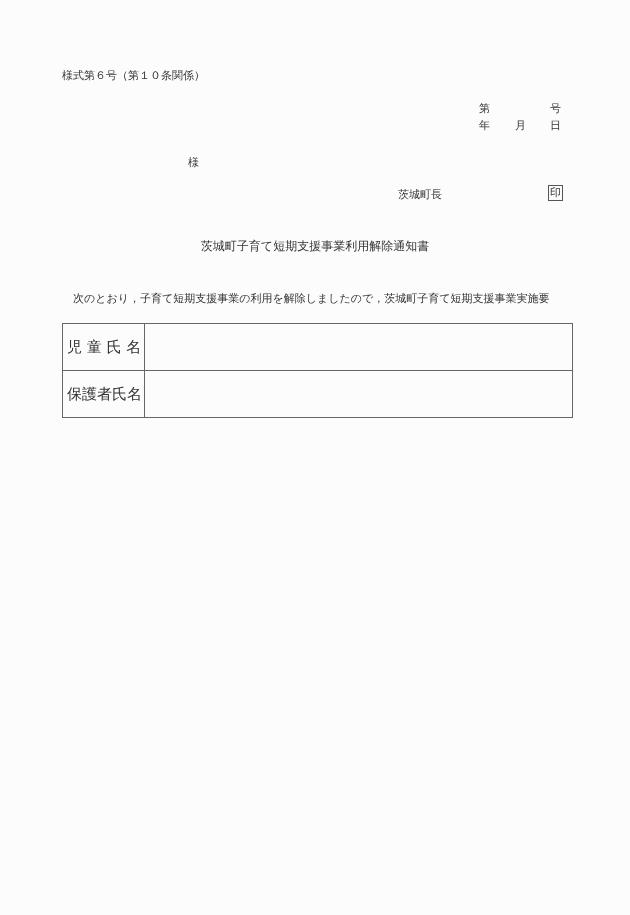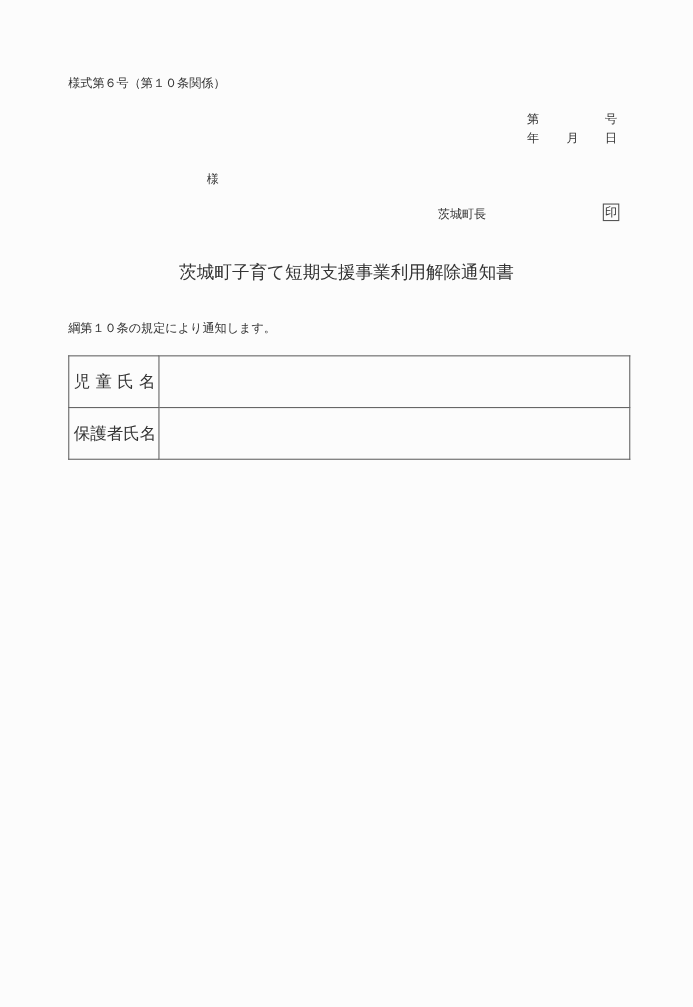--- a/index.html
+++ b/index.html
@@ -8,21 +8,21 @@
     font-family: "DejaVu Serif", "Liberation Serif", serif; color:#333; font-size:11px;
   }
   .abs { position:absolute; white-space:nowrap; }
   .form-no { left:62px; top:68px; }
   .num-line { left:479px; top:101px; width:82px; }
   .date-line { left:479px; top:118px; width:82px; }
   .num-line span, .date-line span { position:absolute; top:0; }
   .addressee { left:188px; top:155px; }
   .mayor { left:398px; top:187px; }
   .seal { left:548px; top:185px; border:1px solid #555; padding:0 1px; line-height:14px; }
-  .title { left:0; width:630px; text-align:center; top:238px; font-size:16px; }
+  .title { left:0; width:630px; text-align:center; top:238px; font-size:12px; }
   .body-text { left:62px; top:291px; width:515px; white-space:normal; line-height:15px; }
   .body-text p { margin:0; }
   table {
     position:absolute; left:62px; top:323px; width:511px; border-collapse:collapse;
   }
   td { border:1px solid #666; height:46px; padding:0; vertical-align:middle; }
   td.label { width:77px; padding-left:4px; font-size:15px; }
   td.value { position:relative; }
   .date-part { position:absolute; top:50%; transform:translateY(-50%); }
 </style>
@@ -42,21 +42,21 @@
 </div>
 
 <div class="abs addressee">様</div>
 
 <div class="abs mayor">茨城町長</div>
 <div class="abs seal">印</div>
 
 <div class="abs title">茨城町子育て短期支援事業利用解除通知書</div>
 
 <div class="abs body-text">
-  <p>綱第１０条の規定により通知します。</p>
+  <p>　次のとおり，子育て短期支援事業の利用を解除しましたので，茨城町子育て短期支援事業実施要</p>
 </div>
 
 <table>
   <tbody>
       <tr>
     <td class="label">児 童 氏 名</td>
     <td class="value"></td>
   </tr>
   <tr>
     <td class="label">保護者氏名</td>

